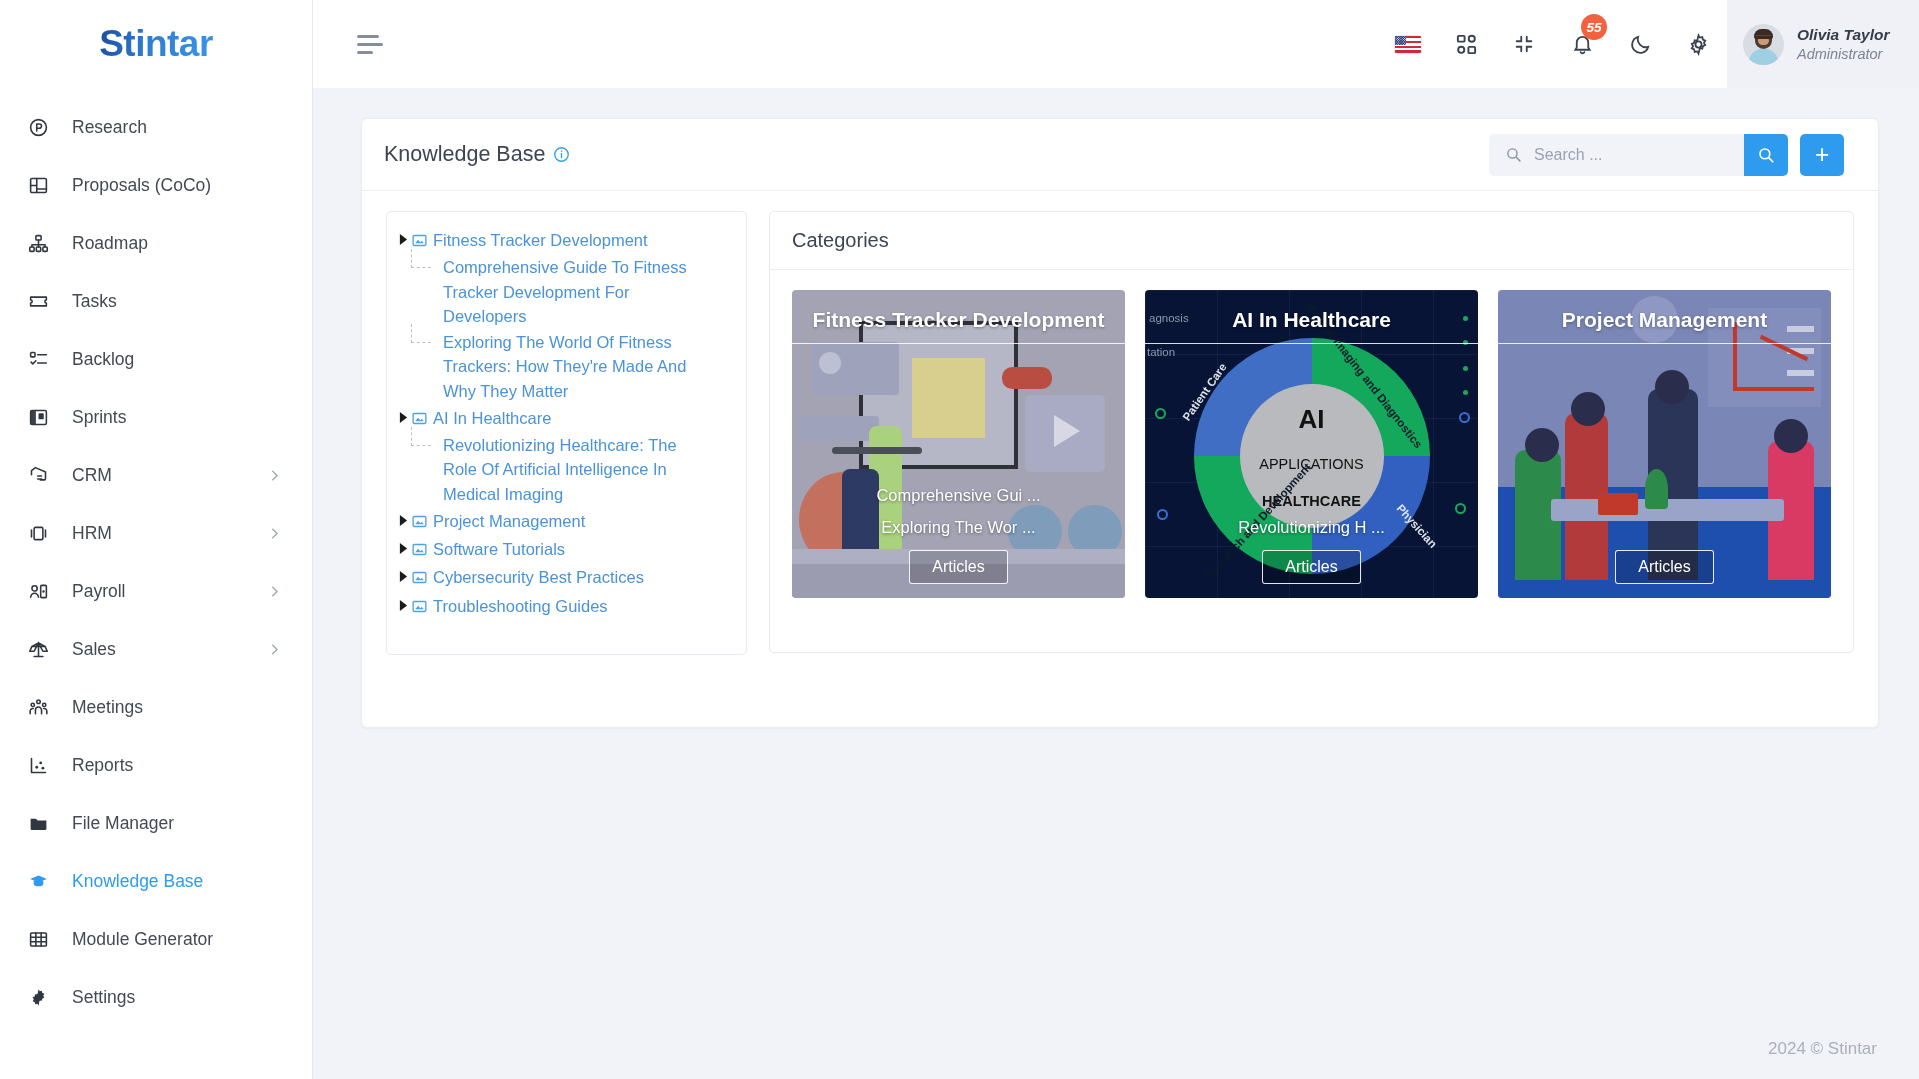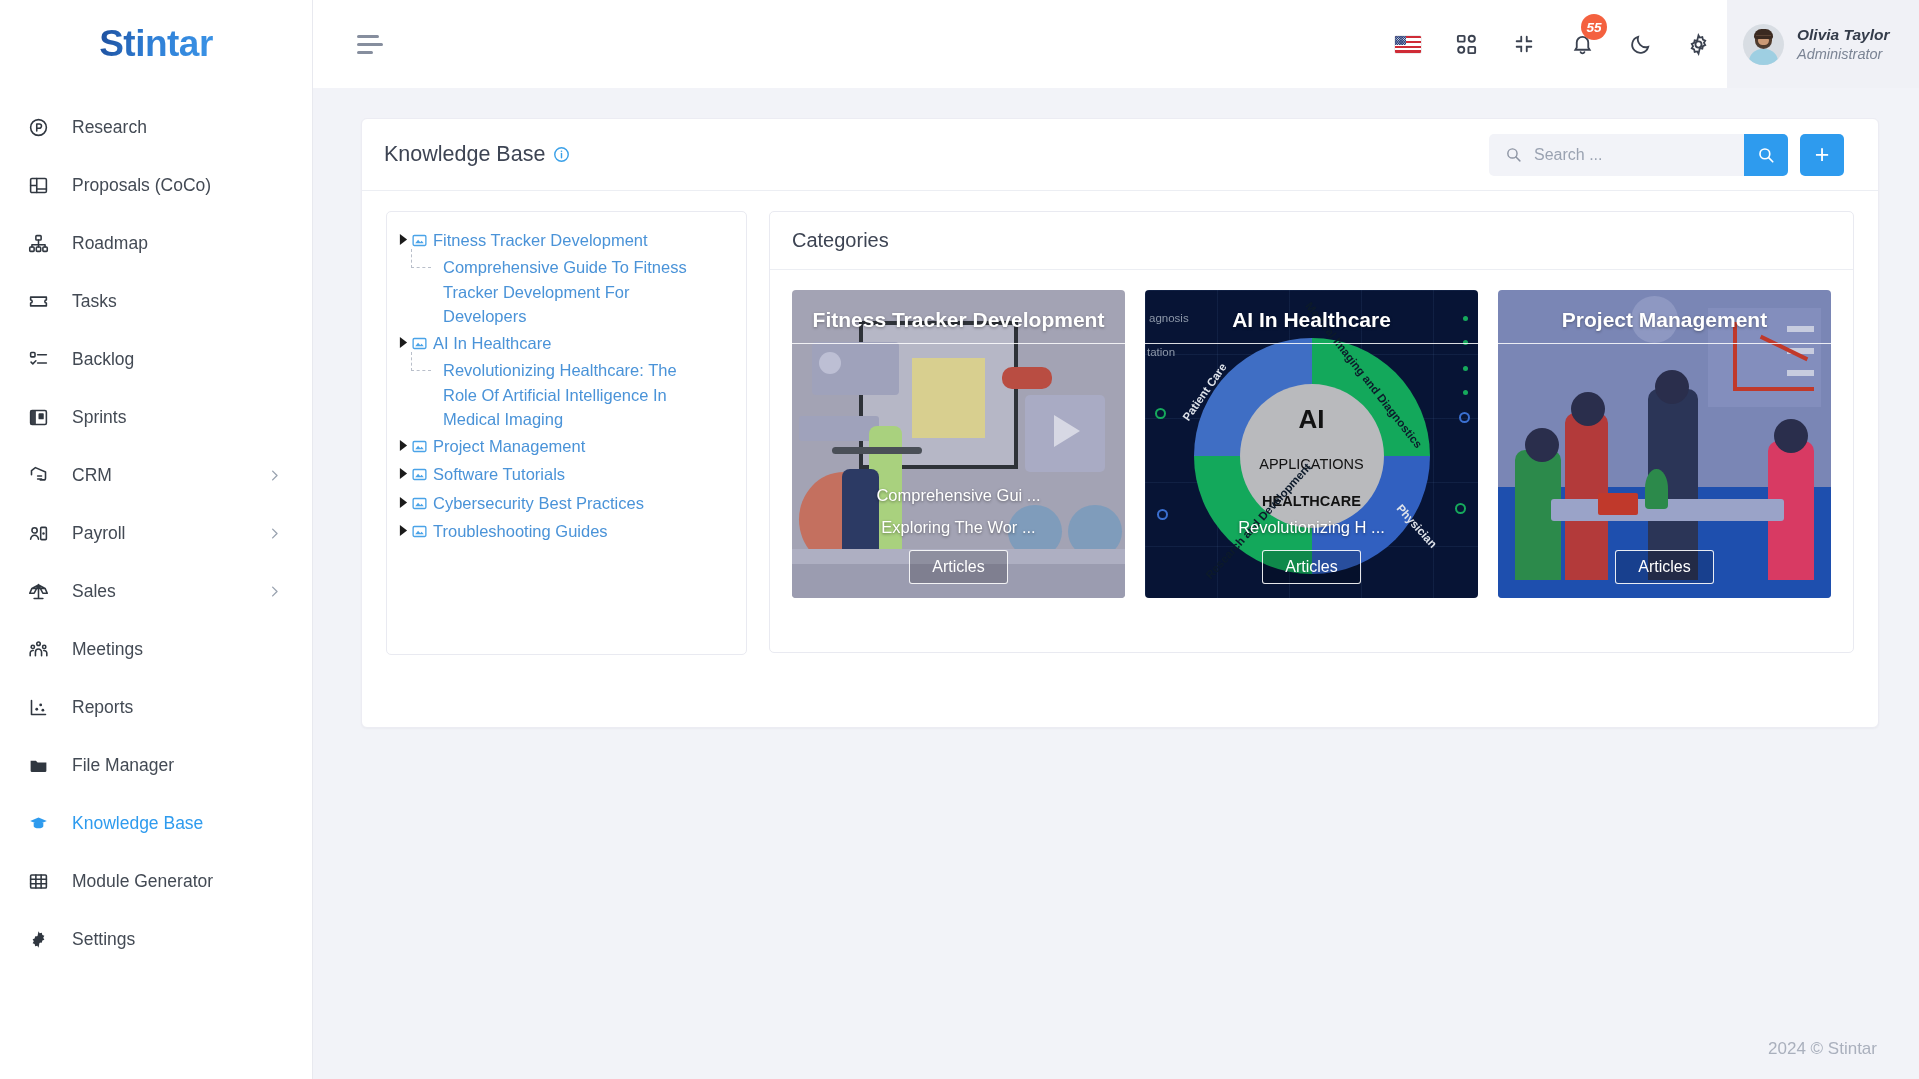--- a/index.html
+++ b/index.html
@@ -336,20 +336,34 @@
           <span class="nav-label">Sprints</span>
         </div>
         <div class="nav-item">
           <span class="nav-ico">
             <svg width="21" height="21" viewBox="0 0 24 24" fill="none" stroke="currentColor" stroke-width="1.8" stroke-linecap="round" stroke-linejoin="round">
               <path d="M4 11V6.5L8.5 3 20 8v7a2 2 0 0 1-2 2h-4"></path>
               <path d="M11 12.5h4.5M11 16h4.5"></path>
             </svg>
           </span>
           <span class="nav-label">CRM</span>
+          <span class="nav-caret">
+            <svg width="15" height="15" viewBox="0 0 24 24" fill="none" stroke="currentColor" stroke-width="2.2" stroke-linecap="round" stroke-linejoin="round">
+              <path d="M9 5l7 7-7 7"></path>
+            </svg>
+          </span>
+        </div>
+        <div class="nav-item">
+          <span class="nav-ico">
+            <svg width="21" height="21" viewBox="0 0 24 24" fill="none" stroke="currentColor" stroke-width="1.8" stroke-linecap="round" stroke-linejoin="round">
+              <rect x="7" y="5" width="10" height="14" rx="1.4"></rect>
+              <path d="M4 8v8M20 8v8"></path>
+            </svg>
+          </span>
+          <span class="nav-label">HRM</span>
           <span class="nav-caret">
             <svg width="15" height="15" viewBox="0 0 24 24" fill="none" stroke="currentColor" stroke-width="2.2" stroke-linecap="round" stroke-linejoin="round">
               <path d="M9 5l7 7-7 7"></path>
             </svg>
           </span>
         </div>
         <div class="nav-item">
           <span class="nav-ico">
             <svg width="21" height="21" viewBox="0 0 24 24" fill="none" stroke="currentColor" stroke-width="1.8" stroke-linecap="round" stroke-linejoin="round">
               <circle cx="7.5" cy="8.5" r="3"></circle>
@@ -558,20 +572,24 @@
                   <svg width="17" height="17" viewBox="0 0 24 24" fill="none" stroke="currentColor" stroke-width="1.9">
                     <rect x="3" y="5" width="18" height="14" rx="1.6"></rect>
                     <path d="M6 16l4-5 3 3.4 2-2 3 3.6z" fill="currentColor" stroke="none"></path>
                   </svg>
                 </span>
                 <span class="tlabel">Fitness Tracker Development</span>
               </div>
               <div class="tchild">
                 <span class="tconn"></span>
                 <span class="tlabel">Comprehensive Guide To Fitness Tracker Development For Developers</span>
+              </div>
+              <div class="tchild">
+                <span class="tconn"></span>
+                <span class="tlabel">Exploring The World Of Fitness Trackers: How They're Made And Why They Matter</span>
               </div>
               <div class="tnode">
                 <span class="tcaret">
                   <svg width="9" height="11" viewBox="0 0 10 12">
                     <path d="M1 0l8 6-8 6z" fill="#1b1b1b"></path>
                   </svg>
                 </span>
                 <span class="tpic">
                   <svg width="17" height="17" viewBox="0 0 24 24" fill="none" stroke="currentColor" stroke-width="1.9">
                     <rect x="3" y="5" width="18" height="14" rx="1.6"></rect>

